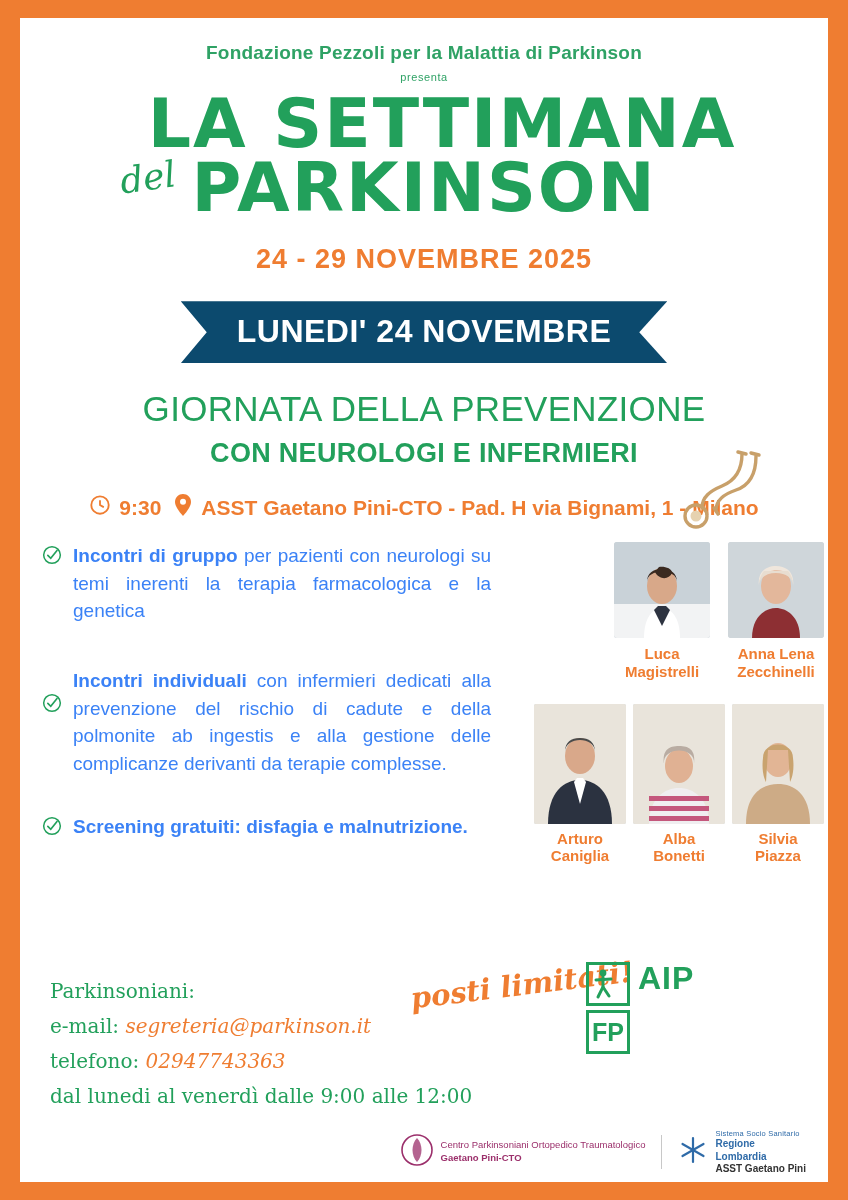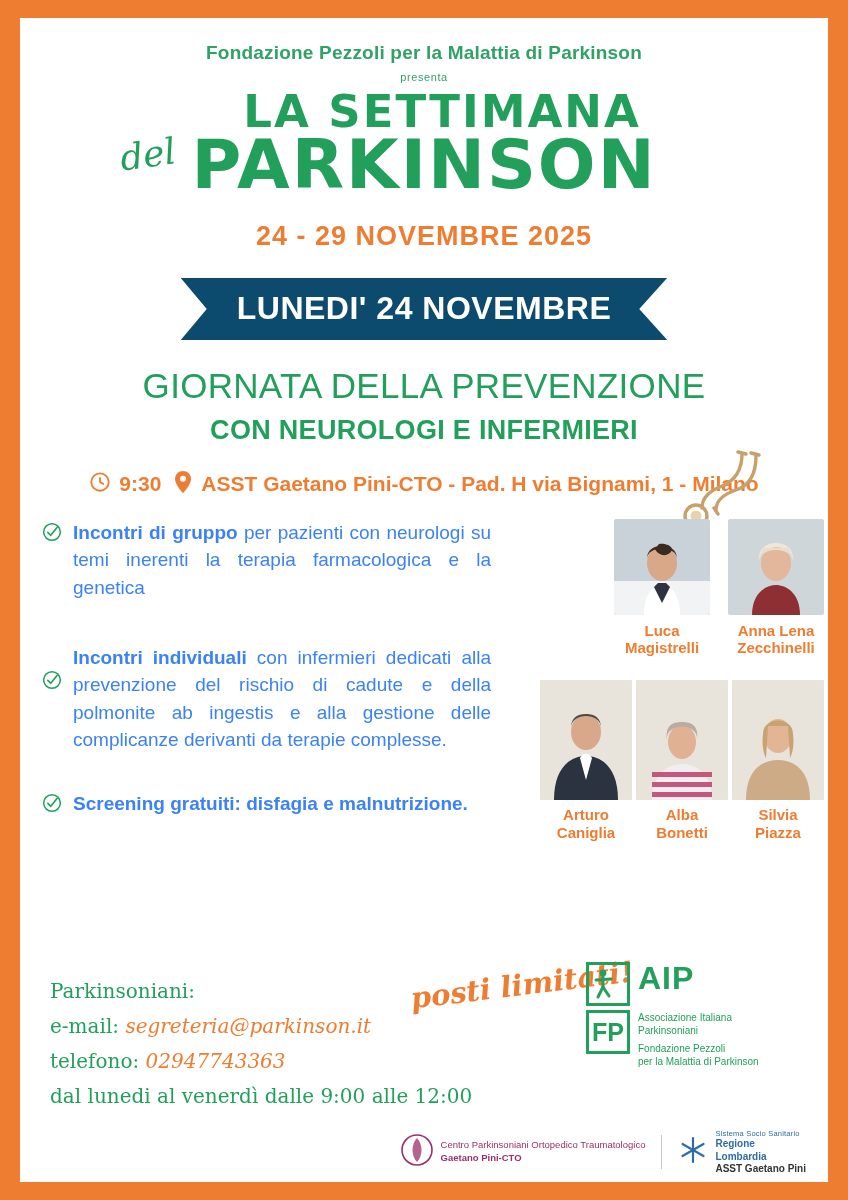--- a/index.html
+++ b/index.html
@@ -34,21 +34,21 @@
     text-align: center;
     color: #2FA265;
     font-size: 11px;
     letter-spacing: .6px;
     padding-top: 7px;
   }
   .title-block { position: relative; text-align: center; margin-top: 6px; }
   .t1 {
     color: #22A05B;
     font-weight: bold;
-    font-size: 45px;
+    font-size: 68px;
     letter-spacing: 2px;
     line-height: 1.02;
     font-family: "DejaVu Sans", sans-serif;
     padding-left: 36px;
   }
   .t2row {
     position: relative;
     display: block;
     line-height: 1.0;
     margin-top: -4px;
@@ -170,21 +170,21 @@
     background: #cfd6db;
   }
   .cap {
     text-align: center;
     color: #EF7D31;
     font-weight: bold;
     font-size: 15px;
     line-height: 1.15;
     margin-top: 7px;
   }
-  .row-three { display: flex; gap: 4px; justify-content: flex-end; margin-top: 24px; }
+  .row-three { display: flex; gap: 4px; justify-content: space-between; margin-top: 24px; }
   .ph3 { width: 92px; }
   .ph3 .img { width: 92px; height: 120px; border-radius: 2px; overflow: hidden; position: relative; background:#cfd6db; }
   .cap3 { text-align:center; color:#EF7D31; font-weight:bold; font-size:15px; line-height:1.15; margin-top:6px; }
 
   
   .footer { position: absolute; left: 0; right: 0; bottom: 0; height: 220px; }
   .booking {
     position: absolute; left: 30px; top: 12px;
     color: #22A05B;
     font-size: 20px;
@@ -445,26 +445,20 @@
             <circle cx="14" cy="8" r="3.4" fill="#22A05B"></circle>
             <path d="M14 12 L14 22 L9 32" stroke="#22A05B" stroke-width="3" fill="none" stroke-linecap="round"></path>
             <path d="M14 22 L20 31" stroke="#22A05B" stroke-width="3" fill="none" stroke-linecap="round"></path>
             <path d="M7 15 L22 14" stroke="#22A05B" stroke-width="3" fill="none" stroke-linecap="round"></path>
           </svg>
         </div>
         <div class="aip-text">AIP</div>
       </div>
       <div class="fp-row">
         <div class="fp-box">FP</div>
-        <div style="padding-top:2px">
-          <div class="sm-green">Associazione Italiana</div>
-          <div class="sm-green">Parkinsoniani</div>
-          <div class="sm-green" style="margin-top:6px">Fondazione Pezzoli</div>
-          <div class="sm-green">per la Malattia di Parkinson</div>
-        </div>
       </div>
     </div>
 
     <div class="partners">
       <div class="pini">
         <span>
           <svg width="34" height="34" viewBox="0 0 34 34">
             <circle cx="17" cy="17" r="15" fill="none" stroke="#9B2F6B" stroke-width="1.6"></circle>
             <path d="M17 5 C11 11 11 23 17 29 C23 23 23 11 17 5 Z" fill="#9B2F6B" opacity=".75"></path>
           </svg>

